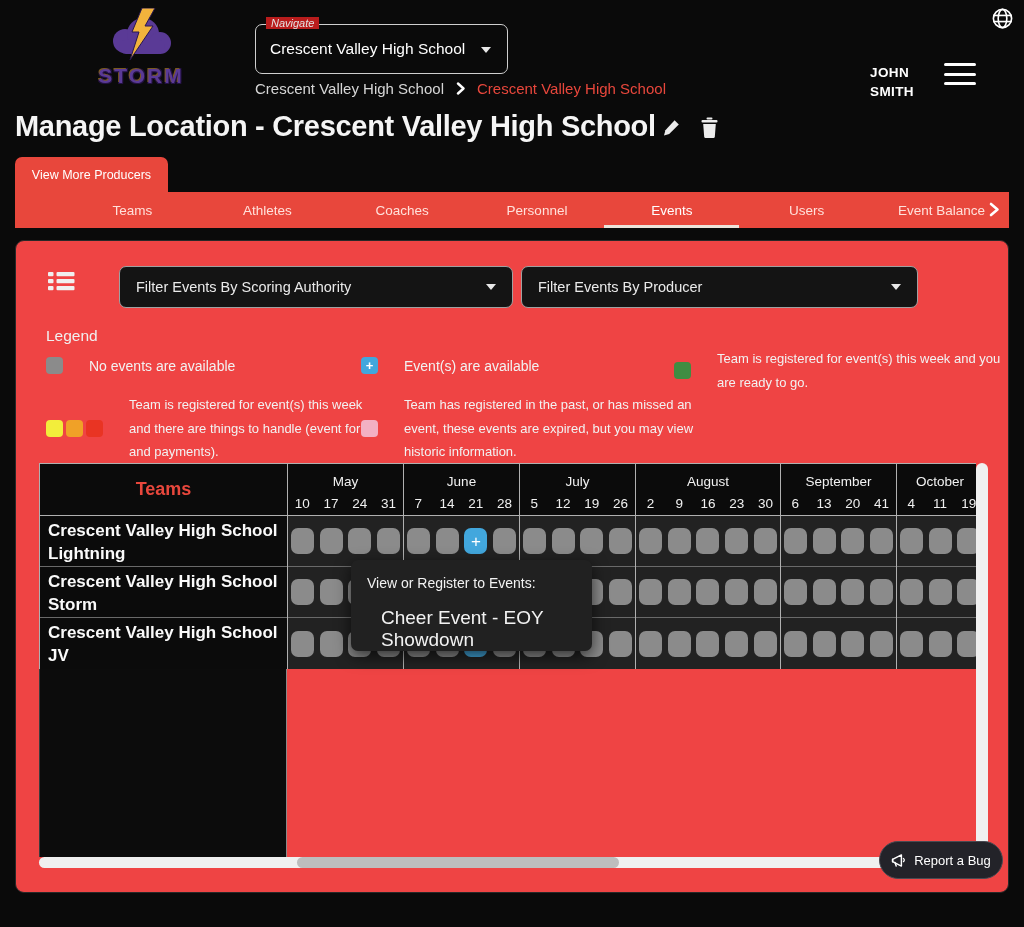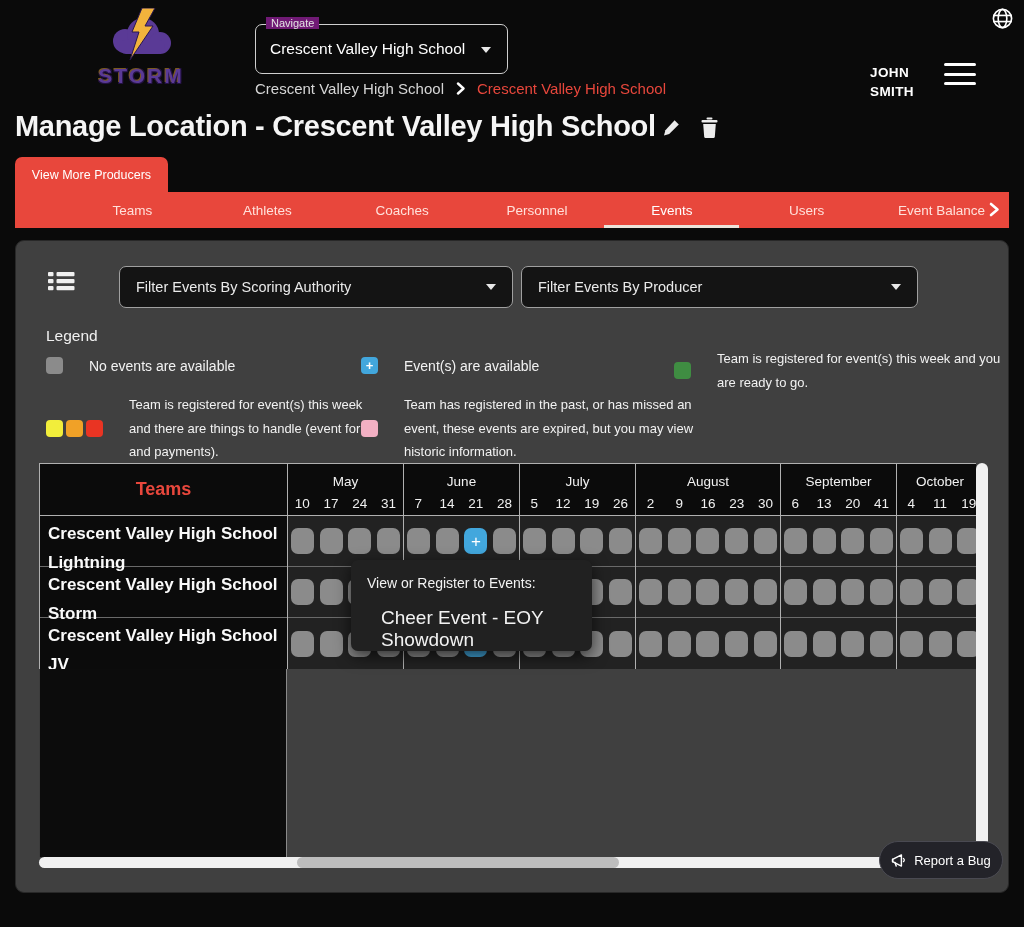--- a/index.html
+++ b/index.html
@@ -5,22 +5,22 @@
   * { margin:0; padding:0; box-sizing:border-box; }
   body { background:#000; font-family:"Liberation Sans", sans-serif; }
   .screen { position:relative; width:1024px; height:927px; background:#0a0a0a; overflow:hidden; }
 
   
   .logo { position:absolute; left:85px; top:8px; width:112px; text-align:center; }
   .logo-text { font-size:21px; font-weight:800; letter-spacing:2px; color:#5a3a96;
     text-shadow:1px 1px 0 #241243, -1px -1px 0 #7a5a20, 1px -1px 0 #241243, -1px 1px 0 #241243; }
   .nav-field { position:absolute; left:255px; top:24px; width:253px; height:50px;
     border:1px solid #cfcfcf; border-radius:7px; }
-  .nav-label { position:absolute; top:-8px; left:10px; background:#701a75; padding:0 5px;
-    font-size:11px; color:#e3e3e3; }
+  .nav-label { position:absolute; top:-8px; left:10px; background:#b91c1c; padding:0 5px;
+    font-size:11px; color:#e3e3e3;font-style:italic; }
   .nav-value { position:absolute; left:14px; top:0; height:100%; display:flex; align-items:center;
     color:#fff; font-size:15.5px; }
   .caret-down { width:0; height:0; border-left:5.5px solid transparent; border-right:5.5px solid transparent;
     border-top:6.5px solid #e8e8e8; }
   .nav-caret { position:absolute; right:16px; top:22px; }
   .breadcrumb { position:absolute; left:255px; top:80px; display:flex; align-items:center; gap:11px;
     font-size:15px; }
   .bc-parent { color:#d6d6d6; }
   .bc-current { color:#e8473c; }
   .user-name { position:absolute; left:870px; top:63px; color:#fff; font-size:13.5px; font-weight:700;
@@ -44,21 +44,21 @@
   .tabbar { position:absolute; left:15px; top:192px; width:994px; height:36px; background:#e8473c;
     display:flex; align-items:stretch; padding-left:50px; }
   .tab { flex:1; display:flex; align-items:center; justify-content:center; color:#ffe1db;
     font-size:13.5px; font-weight:500; position:relative; cursor:pointer; }
   .tab.active { color:#fff; }
   .tab.active::after { content:""; position:absolute; left:0; right:0; bottom:0; height:3px;
     background:#ece3da; }
   .tab-overflow { position:absolute; right:9px; top:10px; cursor:pointer; }
 
   
-  .panel { position:absolute; left:15px; top:240px; width:994px; height:653px; background:#404040;
+  .panel { position:absolute; left:15px; top:240px; width:994px; height:653px; background:#ef4444;
     border:1px solid #282828; border-radius:9px; overflow:hidden; }
 
   .list-view-btn { position:absolute; left:32px; top:30px; cursor:pointer; background:none; border:none; }
   .dd { position:absolute; height:42px; border:1px solid #a0a0a0; border-radius:7px; background:#141414;
     display:flex; align-items:center; padding:0 16px; color:#eaeaea; font-size:14.5px; cursor:pointer; }
   .dd .caret-down { margin-left:auto; }
   .dd1 { left:103px; top:25px; width:394px; }
   .dd2 { left:505px; top:25px; width:397px; }
 
   
@@ -74,21 +74,21 @@
   .lg-label.wrap { white-space:normal; font-size:13px; line-height:23.5px; }
   .lg2 .lg-label { width:302px; } .lg3 .lg-label { width:252px; } .lg4 .lg-label { width:290px; }
 
   
   .table-clip { position:absolute; left:23px; top:222px; width:937px; height:206px; overflow:hidden; }
   .cal-table { display:flex; width:972px; border:1px solid #b0b0b0; }
   .teams-col { width:247px; flex-shrink:0; }
   .teams-head { height:52px; background:#0b0b0b; border-bottom:1px solid #b0b0b0; display:flex;
     align-items:center; justify-content:center; color:#e8473c; font-size:18px; font-weight:700; }
   .team-cell { height:51px; background:#0b0b0b; border-bottom:1px solid #6a6a6a; padding:3px 2px 0 8px;
-    color:#fafafa; font-size:17px; font-weight:700; line-height:29px; }
+    color:#fafafa; font-size:17px; font-weight:700; line-height:23px; }
   .team-cell:last-child { border-bottom:none; }
   .mgroup { flex-shrink:0; border-left:1px solid #b0b0b0; }
   .mg-head { height:52px; background:#0b0b0b; border-bottom:1px solid #b0b0b0; }
   .mg-name { height:27px; display:flex; align-items:flex-end; justify-content:center; color:#f2f2f2;
     font-size:13.5px; padding-bottom:2px; white-space:nowrap; overflow:hidden; }
   .mg-dates { height:24px; display:flex; }
   .slot { width:29px; display:flex; align-items:center; justify-content:center; }
   .mg-dates .slot { color:#f0f0f0; font-size:13.5px; }
   .mg-row { height:51px; background:#222; border-bottom:1px solid #6a6a6a; display:flex;
     align-items:center; }

